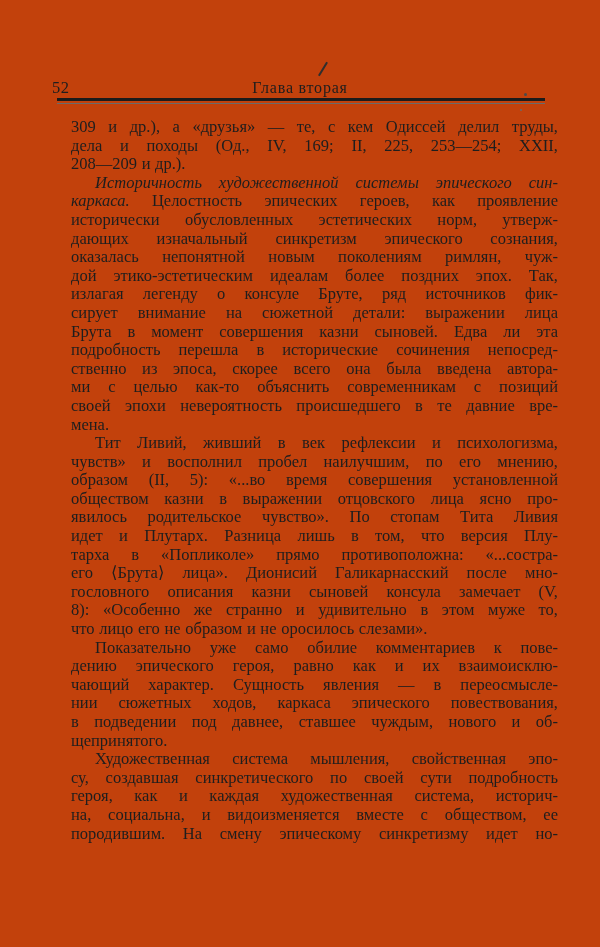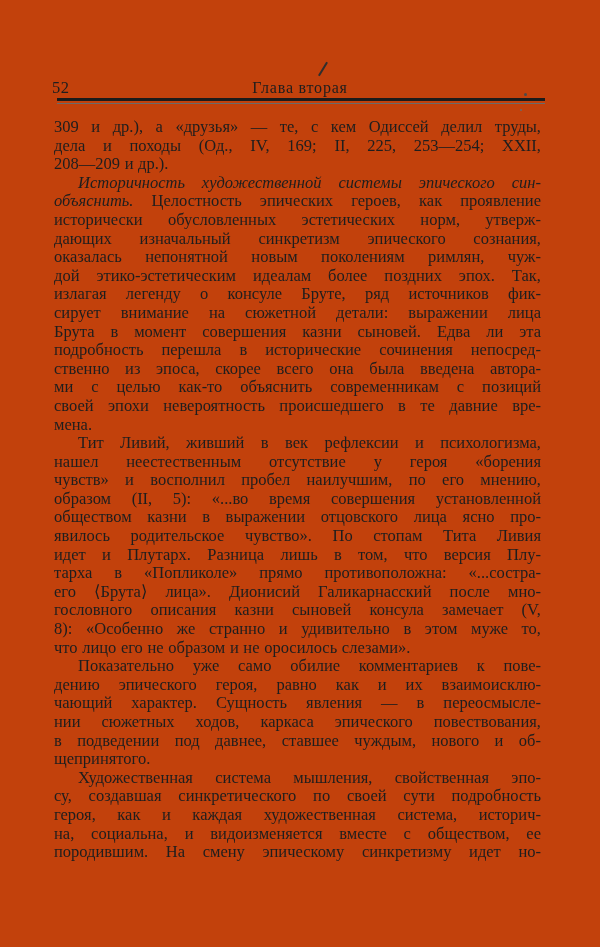--- a/index.html
+++ b/index.html
@@ -37,21 +37,21 @@
   .artifact-dot-1{
     position:absolute;left:524px;top:93px;width:3px;height:3px;
     background:#4a4a4a;border-radius:50%;
   }
   .artifact-dot-2{
     position:absolute;left:520px;top:109px;width:2px;height:2px;
     background:#6a6a6a;border-radius:50%;
   }
   
   .body-text{
-    position:absolute;left:54px;top:118px;width:487px;
+    position:absolute;left:71px;top:118px;width:487px;
     font-size:16.5px;line-height:18.6px;
   }
   .line{
     height:18.6px;
     text-align:justify;
     text-align-last:justify;
     text-justify:inter-word;
     overflow:hidden;
     word-spacing:.5px;
   }
@@ -76,35 +76,34 @@
   <div class="artifact-dot-1"></div>
   <div class="artifact-dot-2"></div>
 
   <div class="header-rule"></div>
 
   <div class="body-text">
       <div class="line"><span>309 и др.), а «друзья» — те, с кем Одиссей делил труды,</span></div>
       <div class="line"><span>дела и походы (Од., IV, 169; II, 225, 253—254; XXII,</span></div>
       <div class="line last"><span>208—209 и др.).</span></div>
       <div class="line indent"><em>Историчность художественной системы эпического син-</em></div>
-      <div class="line"><em>объяснить.</em><span> Целостность эпических героев, как проявление</span></div>
+      <div class="line"><em>каркаса.</em><span> Целостность эпических героев, как проявление</span></div>
       <div class="line"><span>исторически обусловленных эстетических норм, утверж-</span></div>
       <div class="line"><span>дающих изначальный синкретизм эпического сознания,</span></div>
       <div class="line"><span>оказалась непонятной новым поколениям римлян, чуж-</span></div>
       <div class="line"><span>дой этико-эстетическим идеалам более поздних эпох. Так,</span></div>
       <div class="line"><span>излагая легенду о консуле Бруте, ряд источников фик-</span></div>
       <div class="line"><span>сирует внимание на сюжетной детали: выражении лица</span></div>
       <div class="line"><span>Брута в момент совершения казни сыновей. Едва ли эта</span></div>
       <div class="line"><span>подробность перешла в исторические сочинения непосред-</span></div>
       <div class="line"><span>ственно из эпоса, скорее всего она была введена автора-</span></div>
       <div class="line"><span>ми с целью как-то объяснить современникам с позиций</span></div>
       <div class="line"><span>своей эпохи невероятность происшедшего в те давние вре-</span></div>
       <div class="line last"><span>мена.</span></div>
       <div class="line indent"><span>Тит Ливий, живший в век рефлексии и психологизма,</span></div>
-      <div class="line"><span>нашел неестественным отсутствие у героя «борения</span></div>
       <div class="line"><span>чувств» и восполнил пробел наилучшим, по его мнению,</span></div>
       <div class="line"><span>образом (II, 5): «...во время совершения установленной</span></div>
       <div class="line"><span>обществом казни в выражении отцовского лица ясно про-</span></div>
       <div class="line"><span>явилось родительское чувство». По стопам Тита Ливия</span></div>
       <div class="line"><span>идет и Плутарх. Разница лишь в том, что версия Плу-</span></div>
       <div class="line"><span>тарха в «Попликоле» прямо противоположна: «...состра-</span></div>
       <div class="line"><span>его ⟨Брута⟩ лица». Дионисий Галикарнасский после мно-</span></div>
       <div class="line"><span>гословного описания казни сыновей консула замечает (V,</span></div>
       <div class="line"><span>8): «Особенно же странно и удивительно в этом муже то,</span></div>
       <div class="line last"><span>что лицо его не образом и не оросилось слезами».</span></div>

